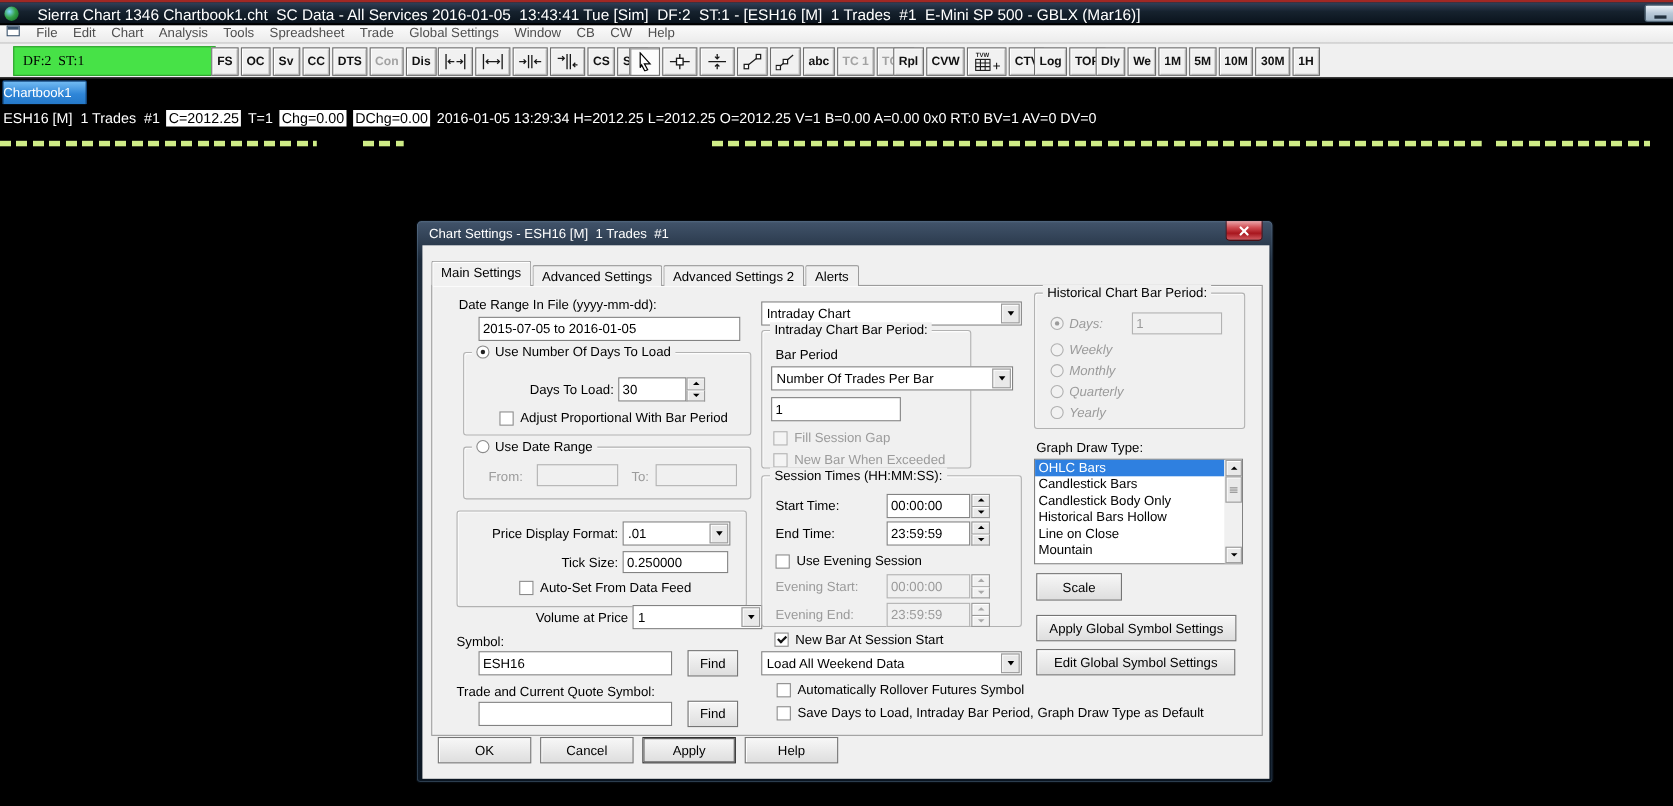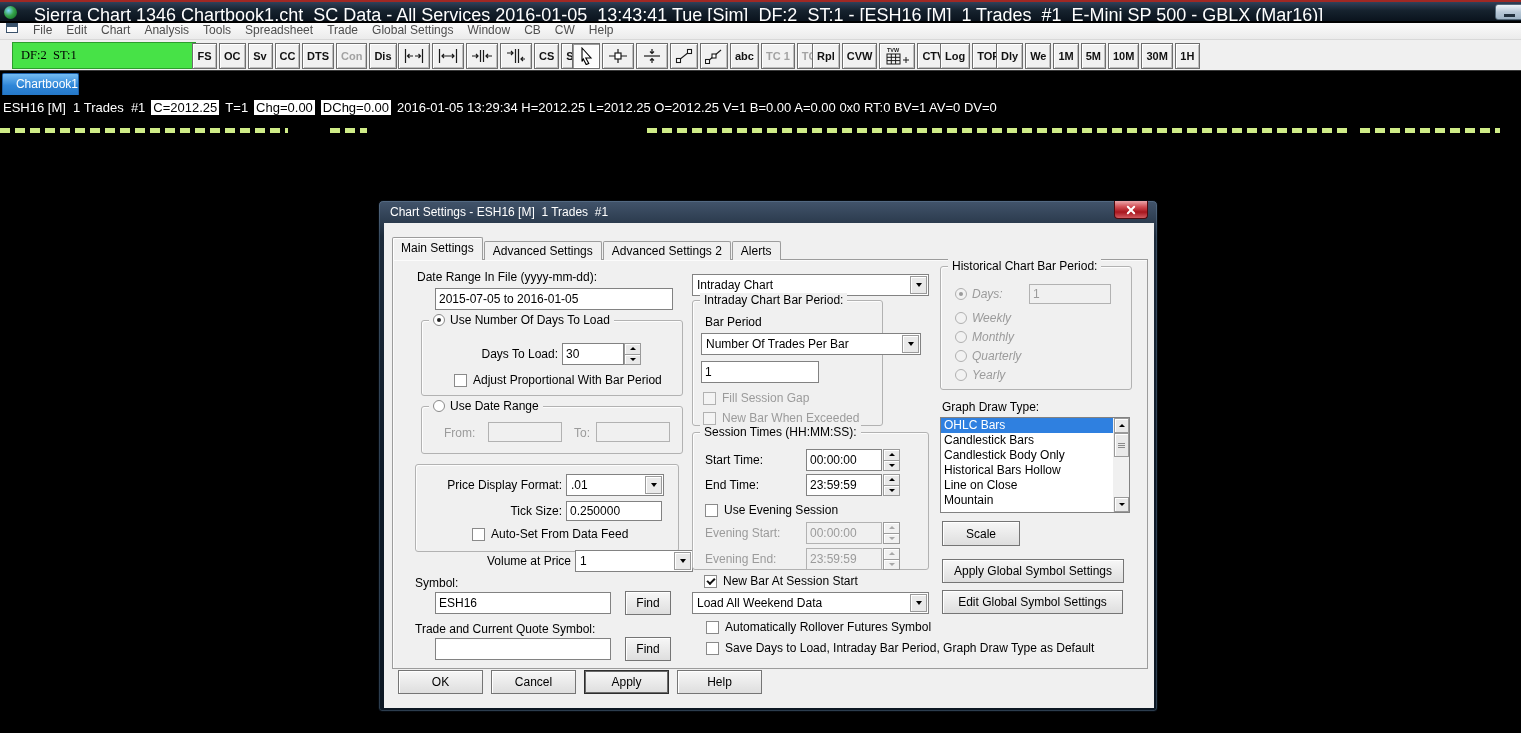--- a/index.html
+++ b/index.html
@@ -6,21 +6,21 @@
 html,body { width:1521px; height:733px; overflow:hidden; }
 body { background:#000; font-family:"Liberation Sans",sans-serif; }
 .screen { position:relative; width:1521px; height:733px; background:#000; }
 
 
 .titlebar { position:absolute; left:0; top:0; width:100%; height:21px;
   background:linear-gradient(180deg,#31415a 0%,#16222e 45%,#0a131d 100%);
   border-top:2px solid #a02824; color:#fff; overflow:hidden; }
 .globe { position:absolute; left:4px; top:4px; width:13px; height:13px; border-radius:50%;
   background:radial-gradient(circle at 35% 35%, #7fd4ff 0%, #35a348 45%, #0b5e22 100%); }
-.title-text { position:absolute; left:34px; top:3px; font-size:18px; white-space:pre; }
+.title-text { position:absolute; left:34px; top:3px; font-size:14px; white-space:pre; }
 .min-btn { position:absolute; right:-6px; top:2px; width:32px; height:16px;
   background:linear-gradient(#eef4fa,#b9c9d8 50%,#9fb4c6); border:1px solid #536879; border-radius:3px; }
 .min-bar { position:absolute; left:8px; top:9px; width:11px; height:3px; background:#22313f; }
 
 
 .menubar { position:absolute; left:0; top:23px; width:100%; height:17px;
   background:linear-gradient(#fbfbfb,#ebebeb); border-bottom:1px solid #d8d8d8;
   display:flex; align-items:flex-start; }
 .mdi-icon { width:12px; height:10px; border:1px solid #3a526b; background:#fff; margin:0 8px 0 6px; position:relative; flex:none; }
 .mdi-icon::after { content:""; position:absolute; left:0; top:0; right:0; height:3px; background:#3a526b; }
@@ -35,21 +35,21 @@
   box-shadow:inset 1px 1px 0 #ffffff, inset -1px -1px 0 #bdbdbd;
   font-size:11px; font-weight:bold; color:#111; display:flex; align-items:center; justify-content:center; white-space:pre; }
 .win-btn.disabled { color:#a2a2a2; }
 .win-btn.pressed { background:#fcfcfc; box-shadow:inset 1px 1px 0 #9a9a9a, inset -1px -1px 0 #ffffff; }
 .win-btn svg { display:block; }
 
 
 .tabbar { position:absolute; left:0; top:72px; width:100%; height:23px; background:#000; }
 .chartbook-tab { position:absolute; left:2px; top:1px; width:77px; height:22px;
   background:linear-gradient(#74bcf3,#2f86d8 55%,#2478c8); border:1px solid #1b5fa8; border-bottom:none;
-  color:#fff; font-size:12px; line-height:21px; text-align:right; border-radius:2px 2px 0 0; }
+  color:#fff; font-size:12px; line-height:21px; text-align:left; border-radius:2px 2px 0 0; }
 .statusbar { position:absolute; left:0; top:95px; width:100%; height:25px; background:#000;
   display:flex; align-items:center; gap:6px; padding-left:3px; font-size:13px; }
 .st-seg { color:#fff; white-space:pre; }
 .st-seg.hl { background:#fff; color:#000; padding:0 2px; }
 
 
 .chart-area { position:absolute; left:0; top:120px; width:100%; height:613px; background:#000; }
 .dash { position:absolute; top:8px; height:5px;
   background:repeating-linear-gradient(90deg,#cfec87 0 10px,transparent 10px 15px); }
 

